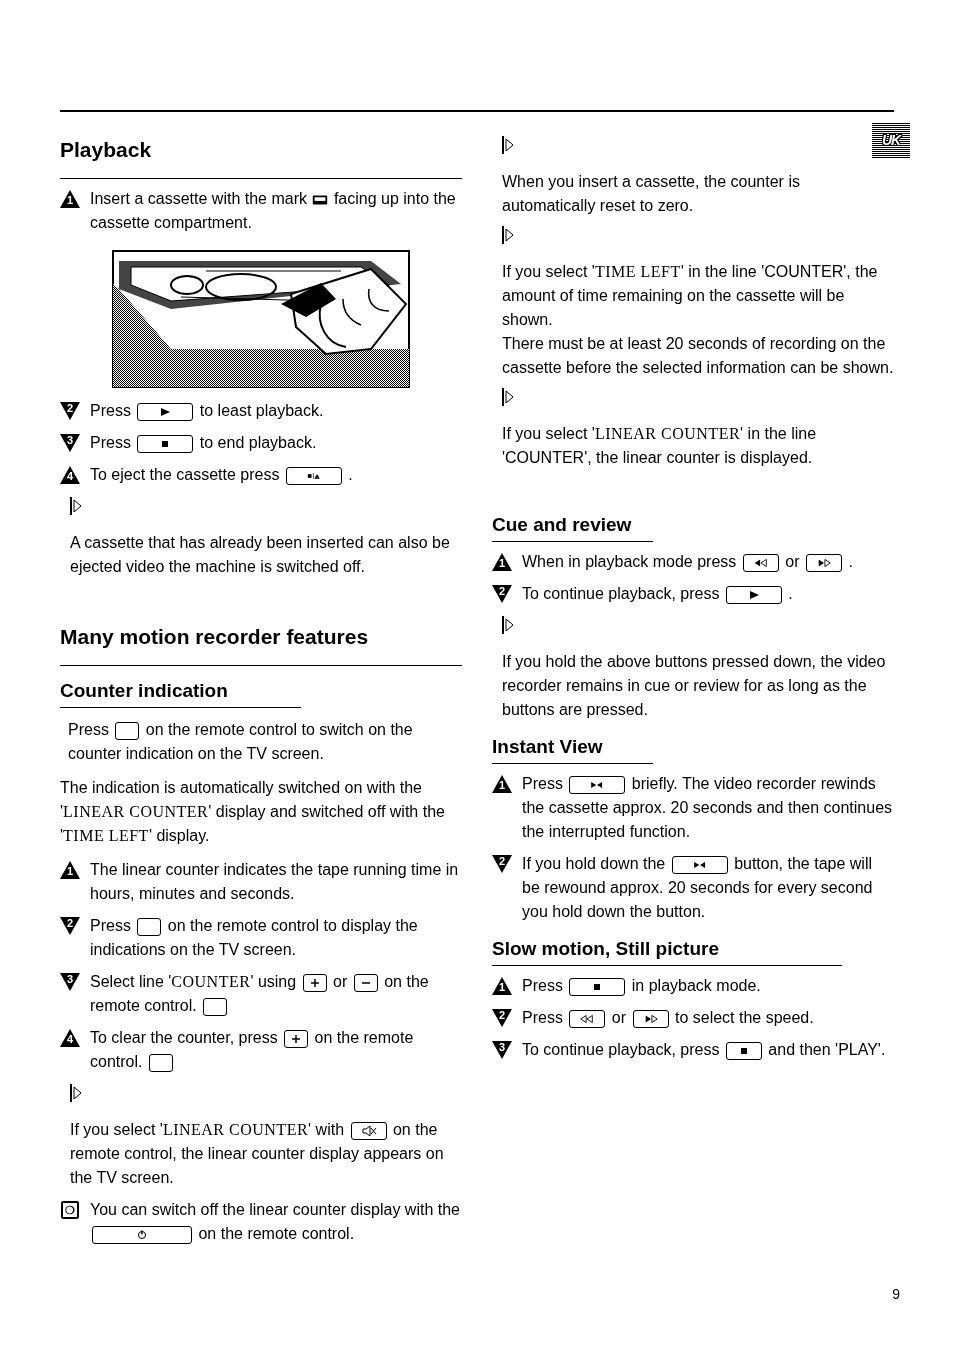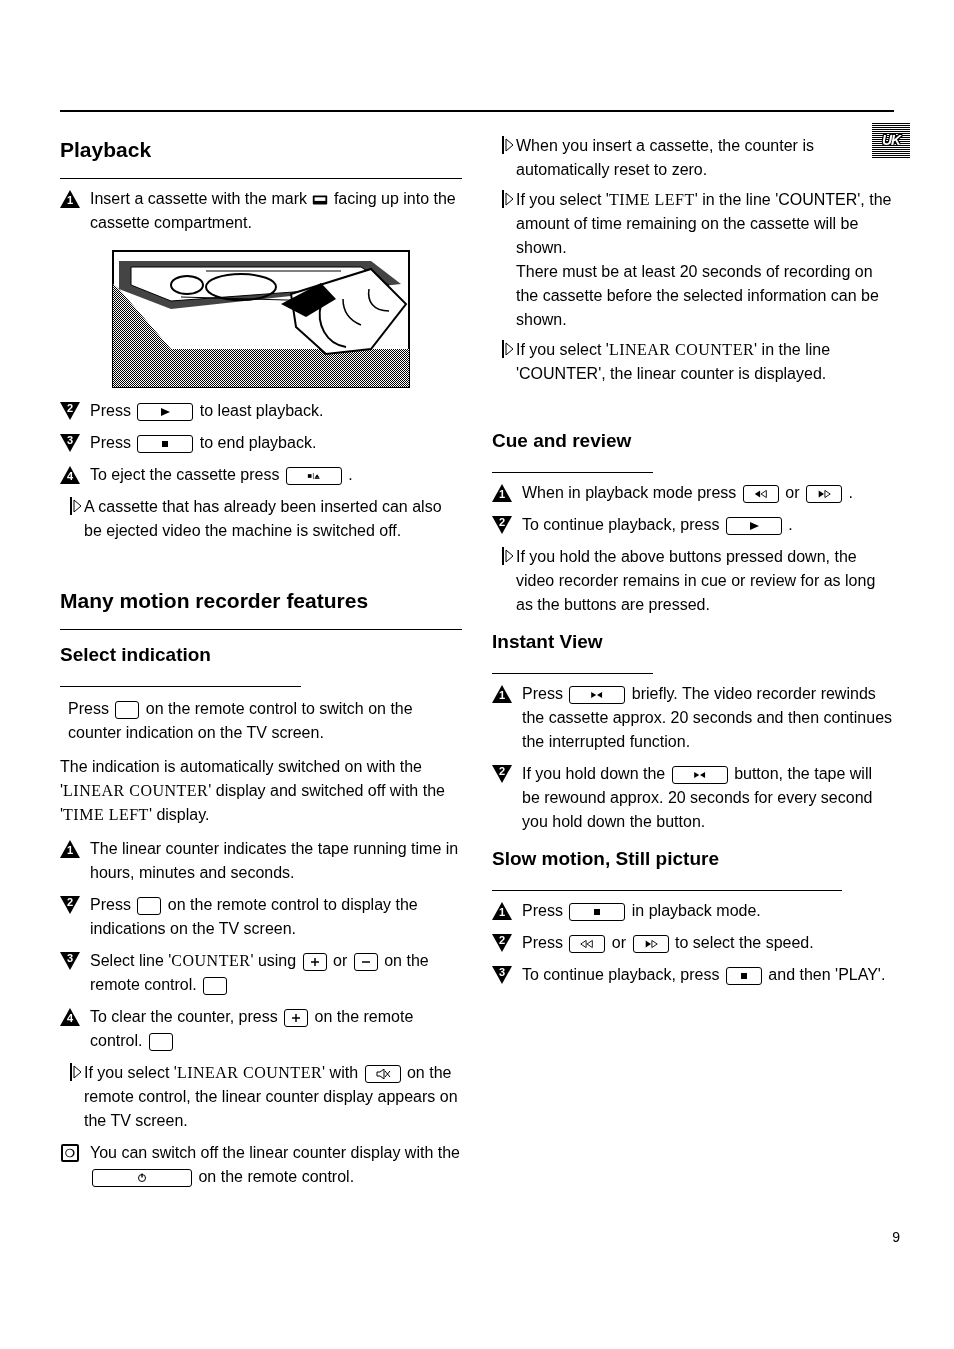--- a/index.html
+++ b/index.html
@@ -50,21 +50,21 @@
     font-size: 21px;
     font-weight: 700;
     border-bottom: 1px solid #000;
     padding-bottom: 16px;
     margin: 10px 0 4px 0;
   }
   .sub-title {
     font-size: 19px;
     font-weight: 700;
     border-bottom: 1px solid #000;
-    padding-bottom: 20px;
+    padding-bottom: 5px;
     margin: 14px 0 4px 0;
   }
   .sub-title.w60 { width: 60%; }
   .sub-title.w40 { width: 40%; }
   .step {
     display: flex;
     align-items: flex-start;
     gap: 10px;
     margin: 8px 0;
     line-height: 1.5;
@@ -95,24 +95,25 @@
   .square-marker {
     width: 18px; height: 18px; border: 2px solid #000;
     display: inline-flex; align-items:center; justify-content:center;
     font-size: 11px; font-weight:700;
     border-radius:2px;
   }
   .step-text { flex: 1 1 auto; }
   .hint {
     display: flex;
     align-items: flex-start;
-    gap: 0;
+    gap: 16px;
     margin: 6px 0;
     padding-left: 10px;
     line-height: 1.5;
+    flex-direction: column;
   }
   .hint-marker {
     width: 14px; height: 18px; flex: 0 0 14px; margin-top:2px;
     position: relative;
   }
   .hint-marker svg { width:14px; height:18px; display:block; }
   .btn {
     display: inline-flex;
     align-items: center;
     justify-content: center;
@@ -260,21 +261,21 @@
               <polygon points="4,3 4,15 11,9" fill="none" stroke="#000" stroke-width="1"></polygon>
             </svg>
         </span>
         <span class="step-text">A cassette that has already been inserted can also be ejected video the machine is switched off.</span>
       </div>
 
       <div style="height:30px"></div>
 
       <div class="section-title">Many motion recorder features</div>
 
-      <div class="sub-title w60">Select indication</div>
+      <div class="sub-title w60">Counter indication</div>
 
       <div class="step-text" style="margin:10px 8px;line-height:1.5">
         <span>Press</span>
         <span class="btn sm">&nbsp;</span>
         <span>on the remote control to switch on the counter indication on the TV screen.</span>
       </div>
 
       <div class="step-text" style="margin:10px 0;line-height:1.5">
         <span>The indication is automatically switched on with the</span>
         '<span class="mono">LINEAR COUNTER</span>'

